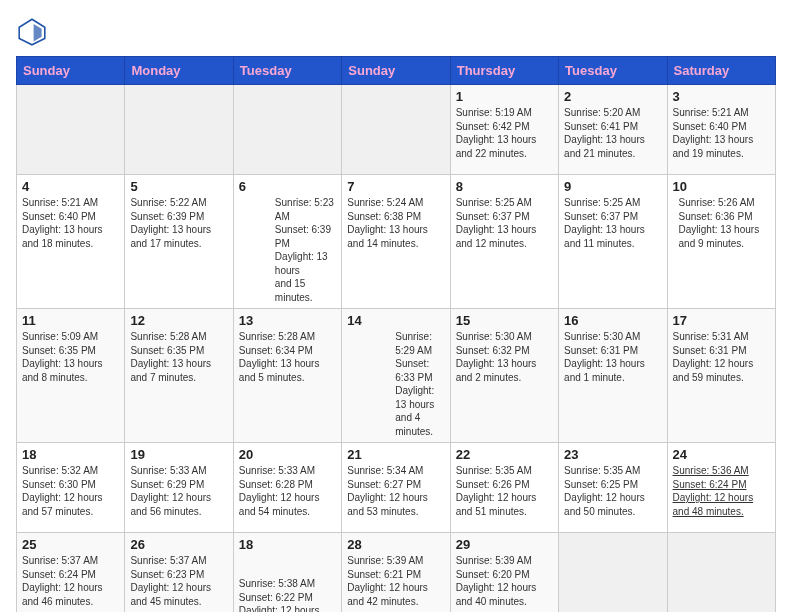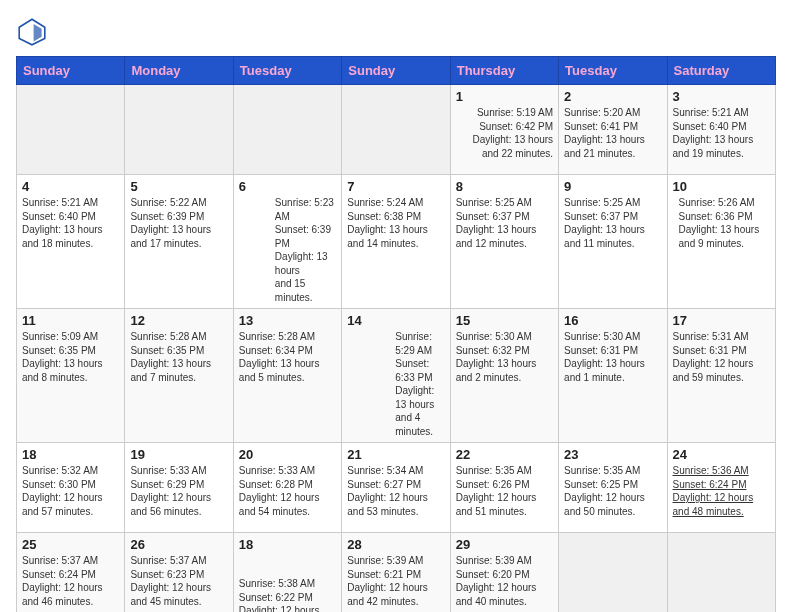--- a/index.html
+++ b/index.html
@@ -129,21 +129,21 @@
       </tr>
   </thead>
   <tbody id="calendar-body">
   <tr>
         <td class="empty"></td>
         <td class="empty"></td>
         <td class="empty"></td>
         <td class="empty"></td>
         <td>
           <span class="day-num">1</span>
-          <div class="day-info" style="white-space: pre-line; text-align: right;">Sunrise: 5:19 AM
+          <div class="day-info" style="white-space: pre-line;">Sunrise: 5:19 AM
 Sunset: 6:42 PM
 Daylight: 13 hours
 and 22 minutes.</div>
         </td>
         <td>
           <span class="day-num">2</span>
           <div class="day-info" style="white-space: pre-line;">Sunrise: 5:20 AM
 Sunset: 6:41 PM
 Daylight: 13 hours
 and 21 minutes.</div>

